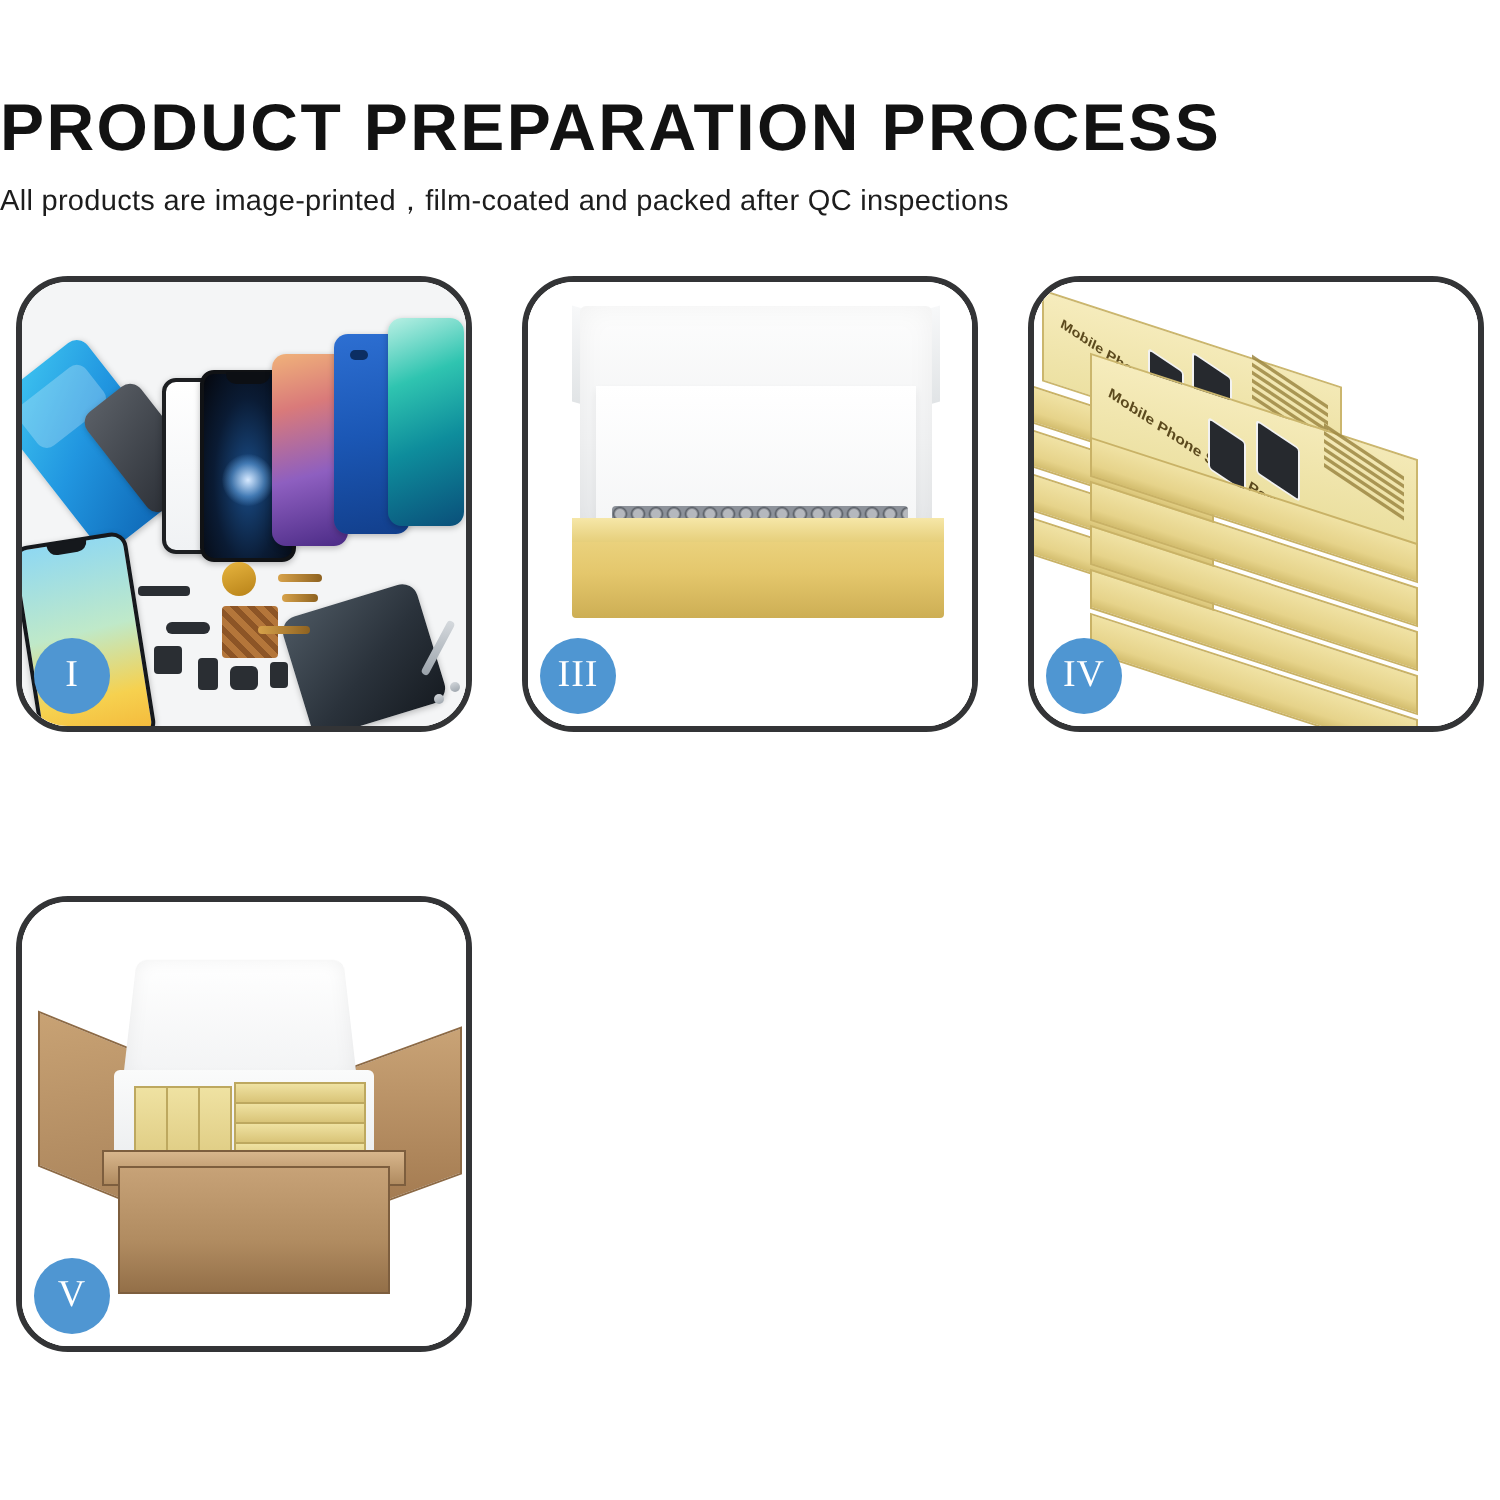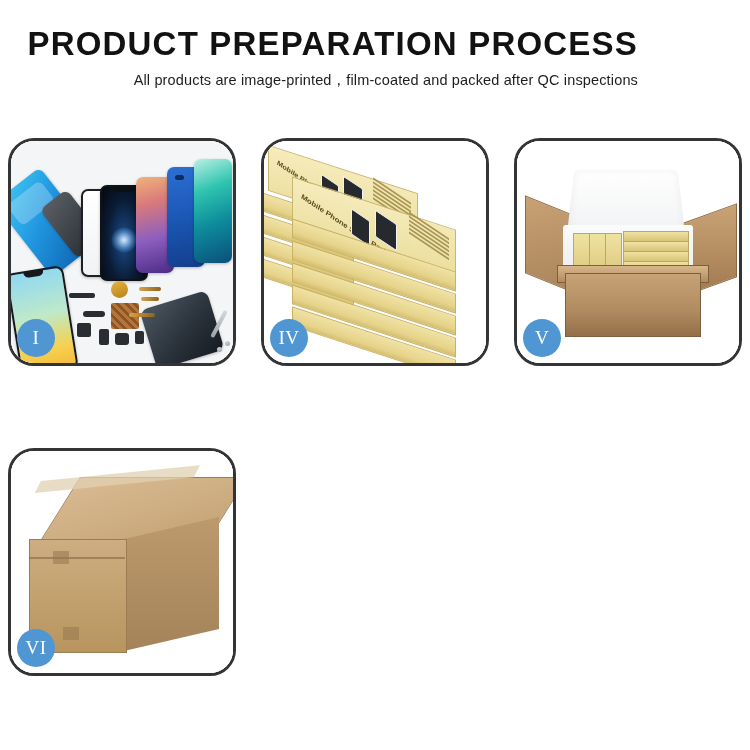--- a/index.html
+++ b/index.html
@@ -17,23 +17,23 @@
     position: relative;
     width: 750px;
     height: 750px;
     background: #ffffff;
   }
 
   
   .header {
     position: absolute;
     left: 0;
-    top: 26px;
+    top: 46px;
     width: 638px;
-    text-align: right;
+    text-align: left;
   }
   .title {
     font-family: "Liberation Sans", sans-serif;
     font-size: 33px;
     font-weight: 700;
     letter-spacing: 1.2px;
     color: #121212;
     line-height: 1.1;
     white-space: nowrap;
   }
@@ -390,20 +390,35 @@
         <div class="part flex" style="left:118px;top:172px;width:26px;"></div>
         <div class="part silver" style="left:206px;top:168px;width:4px;height:30px;transform:rotate(28deg);"></div>
         <div class="part silver" style="left:214px;top:200px;width:5px;height:5px;border-radius:50%;"></div>
         <div class="part silver" style="left:206px;top:206px;width:5px;height:5px;border-radius:50%;"></div>
 
         <div class="badge">I</div>
       </div>
     </div>
 
 
+    <div class="panel">
+      <div class="stage">
+        <div class="p3bg"></div>
+
+        <div class="lidflapL"></div>
+        <div class="lidflapR"></div>
+        <div class="lid3"></div>
+        <div class="foamsheet"></div>
+        <div class="graybubble"></div>
+        <div class="boxbase3"></div>
+        <div class="box3wall"></div>
+
+        <div class="badge">III</div>
+      </div>
+    </div>
 
     <div class="panel">
       <div class="stage">
         <div class="p4bg"></div>
 
         <div class="stackbox" style="left:-4px;top:66px;width:92px;height:17px;transform:skewY(18deg);"></div>
         <div class="stackbox" style="left:-4px;top:88px;width:92px;height:17px;transform:skewY(18deg);"></div>
         <div class="stackbox" style="left:-4px;top:110px;width:92px;height:17px;transform:skewY(18deg);"></div>
         <div class="stackbox" style="left:-4px;top:132px;width:92px;height:17px;transform:skewY(18deg);"></div>
 
@@ -464,30 +479,15 @@
         <div class="ybox5" style="left:106px;top:120px;width:64px;height:9px;"></div>
         <div class="ybox5" style="left:106px;top:130px;width:64px;height:9px;"></div>
 
         <div class="carton5rim"></div>
         <div class="carton5"></div>
 
         <div class="badge">V</div>
       </div>
     </div>
 
-    <div class="panel">
-      <div class="stage">
-        <div class="p6bg"></div>
-
-        <div class="c6top"></div>
-        <div class="c6tape"></div>
-        <div class="c6sidecut"></div>
-        <div class="c6front"></div>
-        <div class="c6seam"></div>
-        <div class="c6tab" style="left:42px;top:100px;width:16px;height:13px;"></div>
-        <div class="c6tab" style="left:52px;top:176px;width:16px;height:13px;"></div>
-
-        <div class="badge">VI</div>
-      </div>
-    </div>
 
   </div>
 </div>
 
 </body></html>

